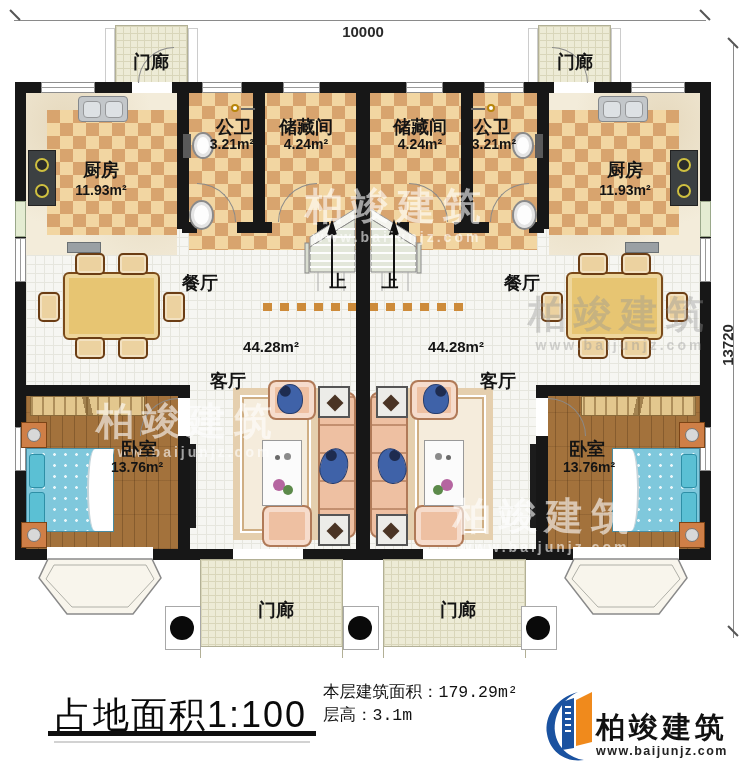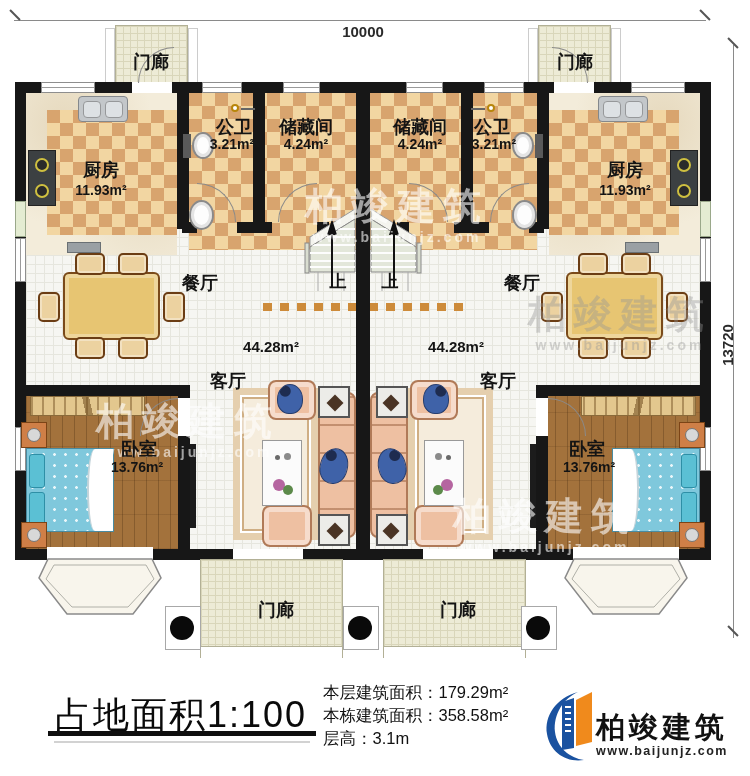--- a/index.html
+++ b/index.html
@@ -61,21 +61,21 @@
   .dim{font-size:15px;color:#2a2a2a;}
   .wm{position:absolute;text-align:center;line-height:1.15;pointer-events:none;transform:translate(-50%,-50%);font-weight:bold;white-space:nowrap;}
   .wm .big{font-size:38px;letter-spacing:8px;display:block;}
   .wm .small{font-size:14px;letter-spacing:3px;display:block;}
   .wm-white{color:rgba(255,255,255,.6);}
   .wm-gray{color:rgba(150,150,150,.4);}
   .ftitle{position:absolute;left:42px;top:691px;width:278px;text-align:center;font-size:36px;letter-spacing:2px;color:#0a0a0a;}
   .uline{position:absolute;left:48px;top:731px;width:268px;height:5px;background:#0f0f0f;}
   .uline2{position:absolute;left:54px;top:741px;width:256px;height:2px;background:#d2d2d2;}
   .stats{position:absolute;left:323px;top:681px;font-size:16.5px;color:#111;}
-  .srow{height:23px;line-height:23px;}
+  .srow{height:23px;line-height:23px;font-family:Liberation Mono, monospace;}
   .brandname{position:absolute;left:596px;top:708px;font-size:29px;font-weight:bold;letter-spacing:4px;color:#111;white-space:nowrap;}
   .brandsite{position:absolute;left:596px;top:744px;font-size:12.5px;font-weight:bold;letter-spacing:1.5px;color:#222;}
 </style>
 </head>
 <body>
 
 <div class="canvas">
 
   <div class="dline" style="left:14px;top:20px;width:692px;height:1px;"></div>
   <div class="tick" style="left:8px;top:14px;"></div>
@@ -404,21 +404,20 @@
   <div class="label rn" style="left:458px;top:610px;">门廊</div>
 
   <div class="ftitle">
     <span>占地面积</span><span>1:100</span>
   </div>
   <div class="uline"></div>
   <div class="uline2"></div>
 
   <div class="stats">
     <div class="srow"><span>本层建筑面积：</span><span>179.29m²</span></div>
-    <div class="srow"><span>本栋建筑面积：</span><span>358.58m²</span></div>
     <div class="srow"><span>层高：</span><span>3.1m</span></div>
   </div>
 
   <svg style="position:absolute;left:542px;top:686px;" width="52" height="78" viewBox="0 0 52 78">
     <path d="M36 6 C14 12 2 30 5 48 C8 66 24 77 42 74 C28 72 15 62 13 46 C11 28 22 12 36 6 Z" fill="#1a52a0"></path>
     <polygon points="20,16 32,12 32,62 20,64" fill="#1a52a0"></polygon>
     <g fill="#fff">
       <rect x="23" y="20" width="6" height="2"></rect>
         <rect x="23" y="26" width="6" height="2"></rect>
       <rect x="23" y="32" width="6" height="2"></rect>

